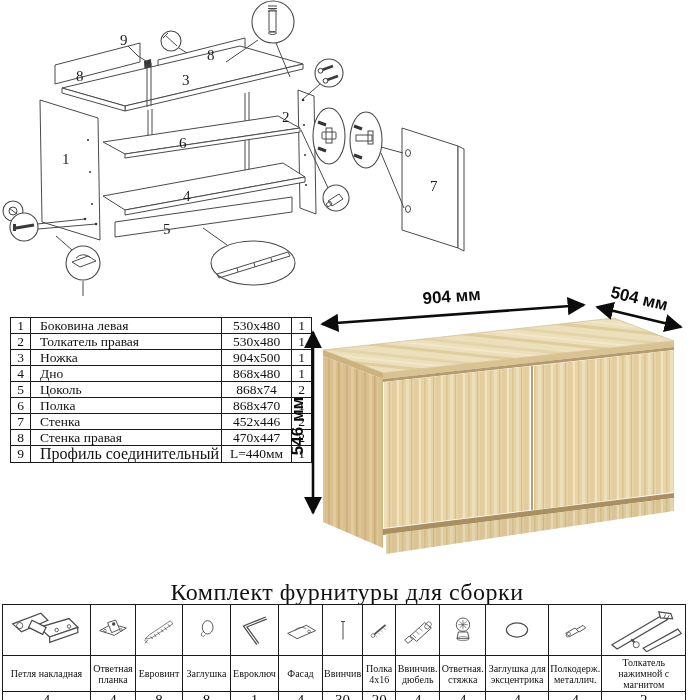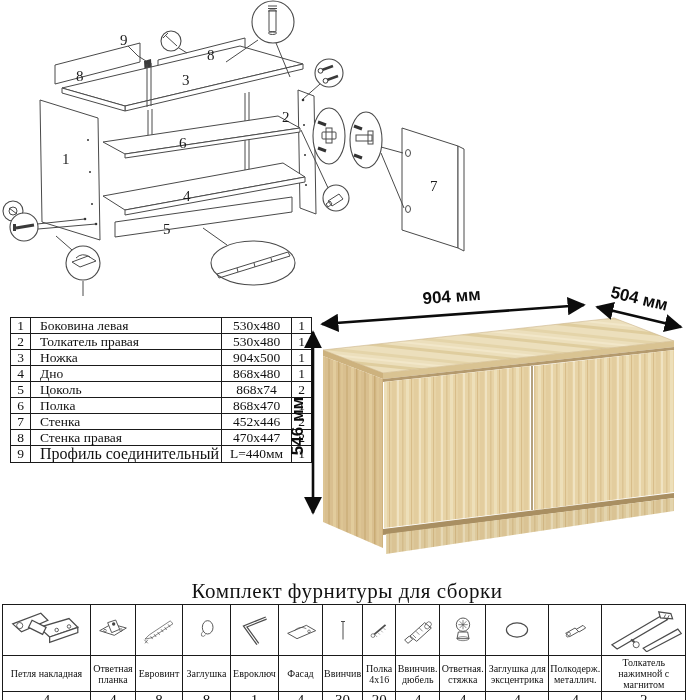--- a/index.html
+++ b/index.html
@@ -16,21 +16,21 @@
   
   .parts{position:absolute;left:10px;top:317px;border-collapse:collapse;table-layout:fixed;}
   .parts td{border:1px solid #1a1a1a;height:15px;padding:0 2px;font-size:13.5px;line-height:1;
             white-space:nowrap;overflow:hidden;}
   .parts td.c{text-align:center;}
   .parts td.name{padding-left:9px;}
   
   #cabinet{position:absolute;left:290px;top:280px;}
   
   .hw-title{position:absolute;left:0;top:579px;width:694px;text-align:center;
-            font-size:21px;letter-spacing:.5px;}
+            font-size:24px;letter-spacing:.5px;}
   .hw{position:absolute;left:2px;top:604px;border-collapse:collapse;table-layout:fixed;}
   .hw td{border:1px solid #1a1a1a;text-align:center;vertical-align:middle;padding:0;}
   .hw .icon-cell{height:50px;}
   .hw .lbl-cell{height:24px;font-size:10px;line-height:1.1;padding:1px 1px;}
   .hw .qty-cell{height:16px;font-size:15px;}
   .hw svg{display:block;margin:0 auto;}
   .hwic{stroke:#4c4c4c;stroke-width:1.4;fill:#fff;}
   .hwic-thin{stroke:#4c4c4c;stroke-width:1;fill:none;}
 </style>
 </head>

